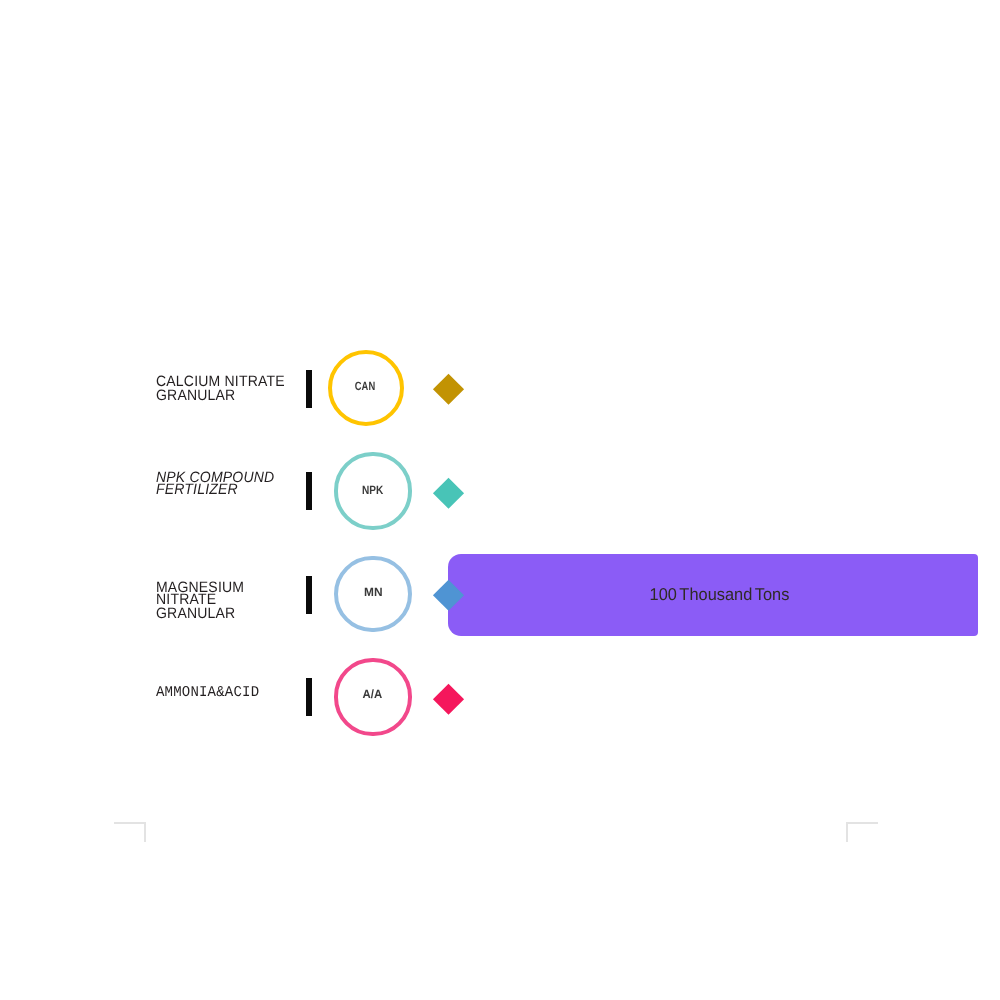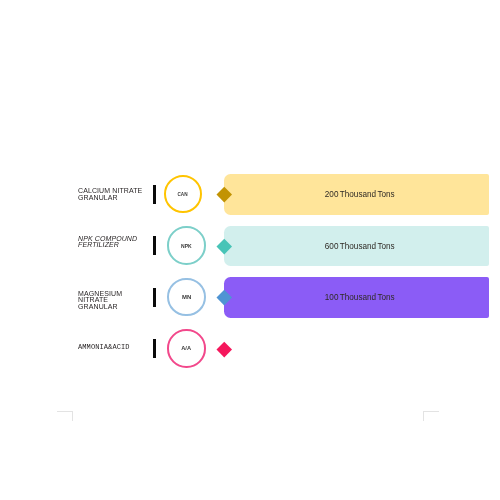--- a/index.html
+++ b/index.html
@@ -186,37 +186,31 @@
 
   <div class="row r1">
     <div class="row-label">
       <span>CALCIUM NITRATE</span>
       <span>GRANULAR</span>
     </div>
     <div class="tick"></div>
     <div class="circle">
       <span class="circle-text">CAN</span>
     </div>
-    <div class="pill">
-      <span class="pill-text">200 Thousand Tons</span>
-    </div>
     <div class="diamond"></div>
   </div>
 
   <div class="row r2">
     <div class="row-label">
       <span>NPK COMPOUND</span>
       <span>FERTILIZER</span>
     </div>
     <div class="tick"></div>
     <div class="circle">
       <span class="circle-text">NPK</span>
-    </div>
-    <div class="pill">
-      <span class="pill-text">600 Thousand Tons</span>
     </div>
     <div class="diamond"></div>
   </div>
 
   <div class="row r3">
     <div class="row-label">
       <span>MAGNESIUM</span>
       <span>NITRATE</span>
       <span>GRANULAR</span>
     </div>

